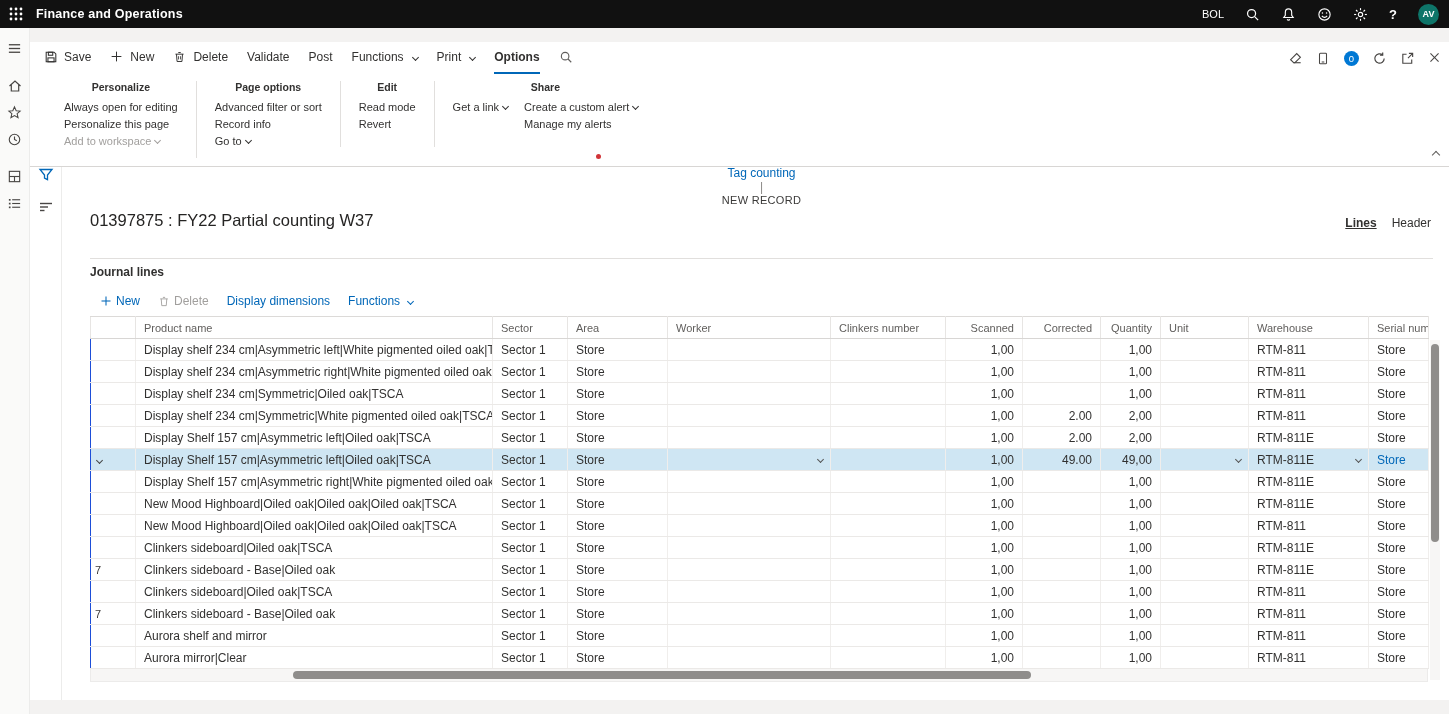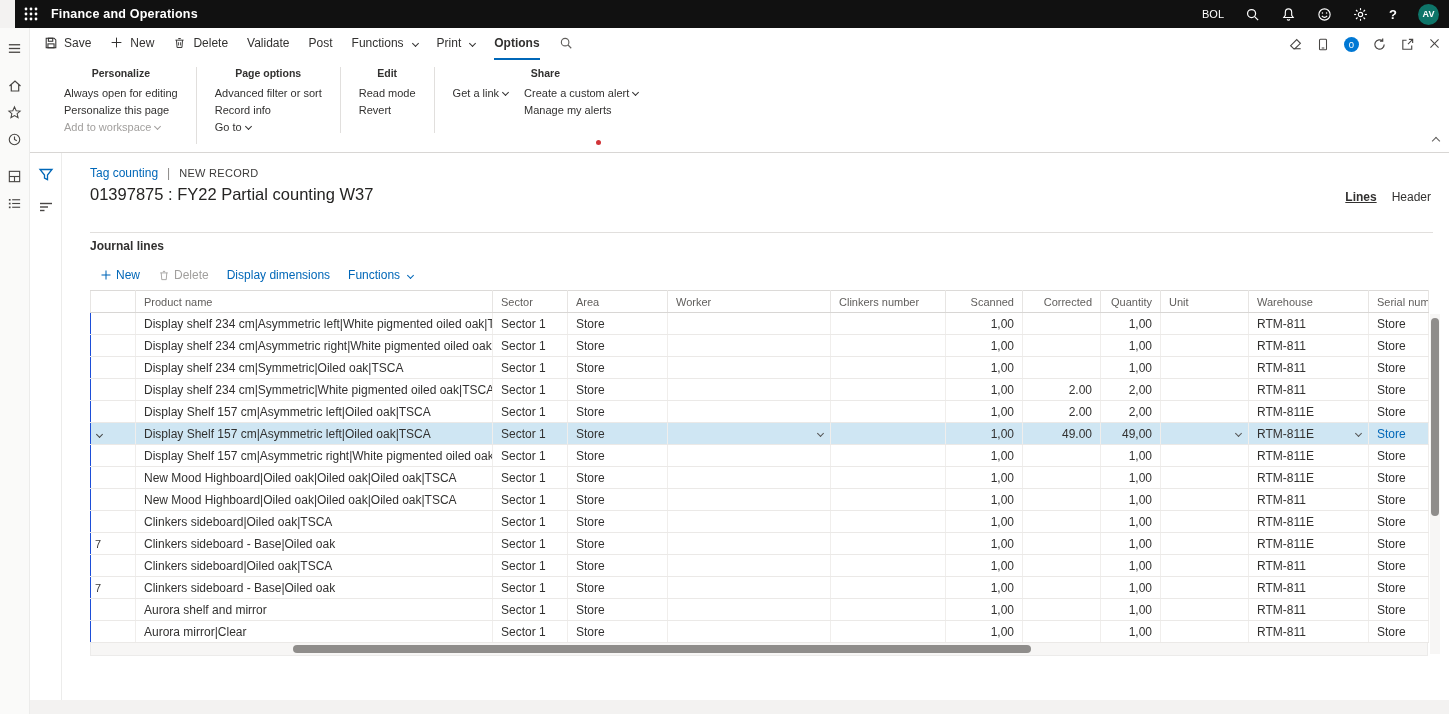--- a/index.html
+++ b/index.html
@@ -1,40 +1,40 @@
 <!DOCTYPE html>
 <html><head>
 <meta charset="utf-8">
 <style>
   * { box-sizing: border-box; margin: 0; padding: 0; }
   html,body { width:1449px; height:714px; overflow:hidden; }
   body { font-family:"Liberation Sans","DejaVu Sans",sans-serif; background:#f3f2f1; color:#323130; }
   .app { position:relative; width:1449px; height:714px; }
 
   
-  .topbar { position:absolute; top:0; left:15px; right:0; height:28px; background:#111; color:#fff;
+  .topbar { position:absolute; top:0; left:0; right:0; height:28px; background:#111; color:#fff;
             display:flex; align-items:center; z-index:30; }
   .waffle { width:32px; height:28px; display:flex; align-items:center; justify-content:center; cursor:pointer; }
   .app-title { font-size:12.5px; font-weight:bold; margin-left:4px; letter-spacing:.2px; }
   .tb-right { margin-left:auto; display:flex; align-items:center; gap:21px; padding-right:10px; }
   .tb-right .txt { font-size:11px; }
   .tb-icon { width:15px; height:15px; display:inline-flex; cursor:pointer; }
   .tb-q { font-size:13px; font-weight:bold; cursor:pointer; }
   .avatar { width:21px; height:21px; border-radius:50%; background:#0e7569; color:#fff; font-size:9px;
             display:flex; align-items:center; justify-content:center; font-weight:bold; cursor:pointer; }
 
   
   .sidenav { position:absolute; top:28px; left:0; bottom:0; width:30px; background:#fafaf9;
              border-right:1px solid #ececeb; display:flex; flex-direction:column; align-items:center;
              padding-top:7px; z-index:20; }
   .sn-item { width:30px; height:27px; display:flex; align-items:center; justify-content:center; cursor:pointer; }
   .sn-gap { height:10px; }
 
   
-  .action-pane { position:absolute; top:28px; left:30px; right:0; height:125px; background:#fff;
+  .action-pane { position:absolute; top:42px; left:30px; right:0; height:125px; background:#fff;
                  border-bottom:1px solid #d8d6d4; z-index:10; }
   .ap-tabs { display:flex; align-items:stretch; height:32px; padding-left:14px; gap:19px; }
   .ap-btn { display:flex; align-items:center; gap:5px; font-size:12px; color:#323130; cursor:pointer;
             border-bottom:2px solid transparent; white-space:nowrap; }
   .ap-btn.active { border-bottom-color:#0067b8; font-weight:bold; }
   .ap-right { margin-left:auto; display:flex; align-items:center; gap:13px; padding-right:6px; }
   .ap-ico { width:15px; height:15px; display:inline-flex; cursor:pointer; }
   .badge { width:15px; height:15px; border-radius:50%; background:#0078d4; color:#fff; font-size:9.5px;
            display:flex; align-items:center; justify-content:center; cursor:pointer; }
   .chev { display:inline-block; width:5px; height:5px; border-right:1.3px solid currentColor;
@@ -53,21 +53,21 @@
   .red-dot { position:absolute; left:566px; top:112px; width:5px; height:5px; border-radius:50%; background:#d13438; }
 
   
   .content { position:absolute; top:153px; left:30px; right:0; bottom:0; background:#f3f2f1; }
   .panel { display:flex; background:#fff; height:547px; }
   .strip { width:32px; border-right:1px solid #ececeb; display:flex; flex-direction:column; align-items:center;
            padding-top:14px; gap:16px; }
   .strip .s-ico { width:16px; height:16px; cursor:pointer; }
   .main { flex:1; padding:0 16px 0 28px; position:relative; min-width:0; }
 
-  .crumb { margin-top:13px; font-size:12px; display:flex; align-items:center; }
+  .crumb { margin-top:13px; font-size:12px; display:flex; align-items:center;flex-direction:column; }
   .crumb a { color:#0067b8; text-decoration:none; cursor:pointer; }
   .crumb .sep { color:#8a8886; margin:0 9px; }
   .crumb .state { font-size:11px; color:#3b3a39; letter-spacing:.3px; }
   .title-row { margin-top:5px; display:flex; justify-content:space-between; align-items:flex-end; }
   .page-title { font-size:16.5px; font-weight:normal; color:#252423; }
   .view-tabs { display:flex; gap:15px; font-size:12px; padding-right:2px; }
   .view-tab { cursor:pointer; color:#323130; }
   .view-tab.active { font-weight:bold; text-decoration:underline; }
 
   .section-hd { display:flex; justify-content:space-between; align-items:center; height:27px;

